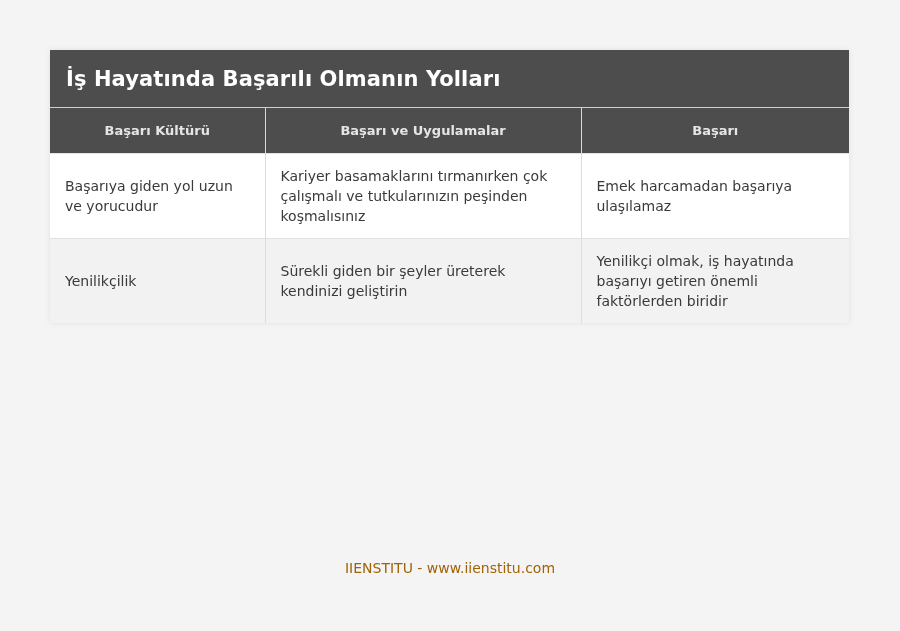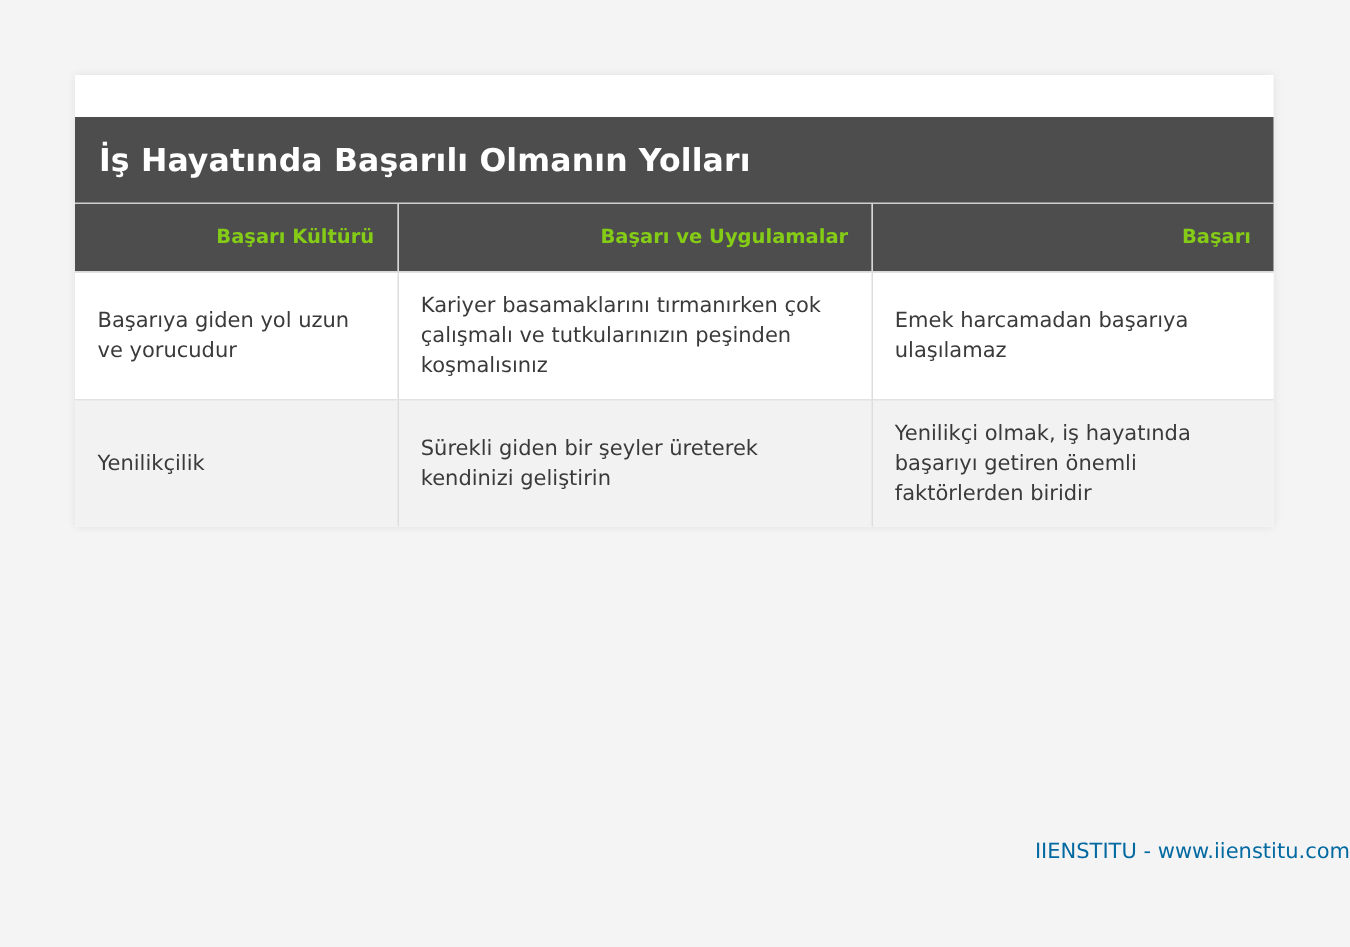--- a/index.html
+++ b/index.html
@@ -21,36 +21,35 @@
       height: 58px;
       background: #4d4d4d;
       color: #ffffff;
       font-size: 21px;
       font-weight: bold;
       line-height: 58px;
       padding-left: 16px;
       border-bottom: 1px solid #d0d0d0;
       box-sizing: border-box;
       letter-spacing: 0.1px;
-      margin-top: 28px;
     }
     table {
       width: 799px;
       border-collapse: collapse;
       table-layout: fixed;
     }
     col.c1 { width: 215px; }
     col.c2 { width: 316px; }
     col.c3 { width: 268px; }
     thead th {
       background: #4d4d4d;
-      color: #84cc16;
+      color: #e5e5e5;
       font-size: 13px;
       font-weight: bold;
-      text-align: right;
+      text-align: center;
       height: 45px;
       padding: 0 15px;
       border-left: 1px solid #d8d8d8;
       box-sizing: border-box;
     }
     thead th:first-child { border-left: none; }
     tbody td {
       font-size: 14px;
       color: #3a3a3a;
       line-height: 20px;
@@ -65,23 +64,23 @@
     tbody tr:nth-child(odd) td { background: #ffffff; }
     tr.r0 td { height: 85px; }
     tr.r1 td { height: 85px; }
     tr.r2 td { height: 65px; }
     tr.r3 td { height: 85px; }
     tr.r4 td { height: 65px; }
     .footer {
       position: absolute;
       left: 0; right: 0;
       top: 560px;
-      text-align: right;
+      text-align: center;
       font-size: 14px;
-      color: #0369a1;
+      color: #a16207;
     }
   </style>
 </head>
 <body>
 
 <div class="card">
   <div class="title-bar">İş Hayatında Başarılı Olmanın Yolları</div>
   <table>
     <colgroup>
         <col class="c1">

